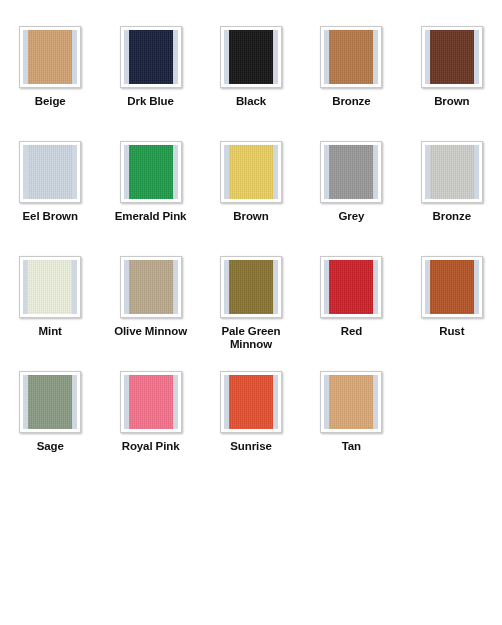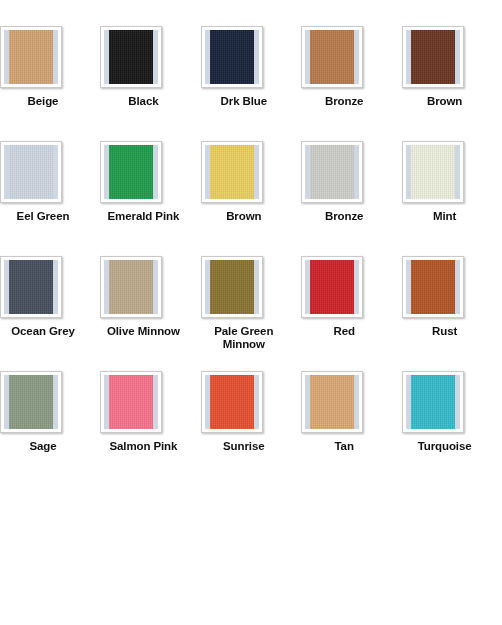--- a/index.html
+++ b/index.html
@@ -19,20 +19,21 @@
     grid-template-columns: repeat(5, 1fr);
     grid-template-rows: repeat(5, 115px);
     width: 502px;
     padding-top: 26px;
     box-sizing: border-box;
   }
 
   .swatch-cell {
     display: flex;
     flex-direction: column;
+    align-items: center;
   }
 
   
   .swatch-frame {
     width: 62px;
     height: 62px;
     background: #ffffff;
     border: 1px solid #c9c9c9;
     box-sizing: border-box;
     padding: 3px;
@@ -94,100 +95,100 @@
       <div class="swatch-frame">
         <div class="swatch-fabric" style="background-color: rgb(207, 216, 226);">
           <div class="fabric-color" style="background-color: rgb(211, 164, 115);"></div>
         </div>
       </div>
       <div class="swatch-label">Beige</div>
     </div>
     <div class="swatch-cell">
       <div class="swatch-frame">
         <div class="swatch-fabric" style="background-color: rgb(207, 216, 226);">
+          <div class="fabric-color" style="background-color: rgb(22, 32, 58);"></div>
+        </div>
+      </div>
+      <div class="swatch-label">Drk Blue</div>
+    </div>
+    <div class="swatch-cell">
+      <div class="swatch-frame">
+        <div class="swatch-fabric" style="background-color: rgb(207, 216, 226);">
           <div class="fabric-color" style="background-color: rgb(21, 21, 21);"></div>
         </div>
       </div>
       <div class="swatch-label">Black</div>
     </div>
     <div class="swatch-cell">
       <div class="swatch-frame">
         <div class="swatch-fabric" style="background-color: rgb(207, 216, 226);">
-          <div class="fabric-color" style="background-color: rgb(22, 32, 58);"></div>
-        </div>
-      </div>
-      <div class="swatch-label">Drk Blue</div>
-    </div>
-    <div class="swatch-cell">
-      <div class="swatch-frame">
-        <div class="swatch-fabric" style="background-color: rgb(207, 216, 226);">
           <div class="fabric-color" style="background-color: rgb(185, 121, 74);"></div>
         </div>
       </div>
       <div class="swatch-label">Bronze</div>
     </div>
     <div class="swatch-cell">
       <div class="swatch-frame">
         <div class="swatch-fabric" style="background-color: rgb(207, 216, 226);">
           <div class="fabric-color" style="background-color: rgb(107, 52, 32);"></div>
         </div>
       </div>
       <div class="swatch-label">Brown</div>
     </div>
     <div class="swatch-cell">
       <div class="swatch-frame">
         <div class="swatch-fabric" style="background-color: rgb(207, 216, 226);">
           <div class="fabric-color"></div>
         </div>
       </div>
-      <div class="swatch-label">Eel Green</div>
+      <div class="swatch-label">Eel Brown</div>
     </div>
     <div class="swatch-cell">
       <div class="swatch-frame">
         <div class="swatch-fabric" style="background-color: rgb(207, 216, 226);">
           <div class="fabric-color" style="background-color: rgb(31, 157, 76);"></div>
         </div>
       </div>
       <div class="swatch-label">Emerald Pink</div>
     </div>
     <div class="swatch-cell">
       <div class="swatch-frame">
         <div class="swatch-fabric" style="background-color: rgb(207, 216, 226);">
           <div class="fabric-color" style="background-color: rgb(236, 208, 94);"></div>
         </div>
       </div>
       <div class="swatch-label">Brown</div>
     </div>
     <div class="swatch-cell">
       <div class="swatch-frame">
         <div class="swatch-fabric" style="background-color: rgb(207, 216, 226);">
+          <div class="fabric-color" style="background-color: rgb(154, 154, 154);"></div>
+        </div>
+      </div>
+      <div class="swatch-label">Grey</div>
+    </div>
+    <div class="swatch-cell">
+      <div class="swatch-frame">
+        <div class="swatch-fabric" style="background-color: rgb(207, 216, 226);">
           <div class="fabric-color" style="background-color: rgb(207, 207, 204);"></div>
         </div>
       </div>
       <div class="swatch-label">Bronze</div>
     </div>
     <div class="swatch-cell">
       <div class="swatch-frame">
         <div class="swatch-fabric" style="background-color: rgb(207, 216, 226);">
           <div class="fabric-color" style="background-color: rgb(238, 240, 223);"></div>
         </div>
       </div>
       <div class="swatch-label">Mint</div>
     </div>
     <div class="swatch-cell">
       <div class="swatch-frame">
         <div class="swatch-fabric" style="background-color: rgb(207, 216, 226);">
-          <div class="fabric-color" style="background-color: rgb(69, 78, 92);"></div>
-        </div>
-      </div>
-      <div class="swatch-label">Ocean Grey</div>
-    </div>
-    <div class="swatch-cell">
-      <div class="swatch-frame">
-        <div class="swatch-fabric" style="background-color: rgb(207, 216, 226);">
           <div class="fabric-color" style="background-color: rgb(189, 171, 141);"></div>
         </div>
       </div>
       <div class="swatch-label">Olive Minnow</div>
     </div>
     <div class="swatch-cell">
       <div class="swatch-frame">
         <div class="swatch-fabric" style="background-color: rgb(207, 216, 226);">
           <div class="fabric-color" style="background-color: rgb(139, 116, 50);"></div>
         </div>
@@ -217,39 +218,31 @@
         </div>
       </div>
       <div class="swatch-label">Sage</div>
     </div>
     <div class="swatch-cell">
       <div class="swatch-frame">
         <div class="swatch-fabric" style="background-color: rgb(207, 216, 226);">
           <div class="fabric-color" style="background-color: rgb(249, 115, 140);"></div>
         </div>
       </div>
-      <div class="swatch-label">Salmon Pink</div>
+      <div class="swatch-label">Royal Pink</div>
     </div>
     <div class="swatch-cell">
       <div class="swatch-frame">
         <div class="swatch-fabric" style="background-color: rgb(207, 216, 226);">
           <div class="fabric-color" style="background-color: rgb(232, 80, 47);"></div>
         </div>
       </div>
       <div class="swatch-label">Sunrise</div>
     </div>
     <div class="swatch-cell">
       <div class="swatch-frame">
         <div class="swatch-fabric" style="background-color: rgb(207, 216, 226);">
           <div class="fabric-color" style="background-color: rgb(221, 169, 119);"></div>
         </div>
       </div>
       <div class="swatch-label">Tan</div>
     </div>
-    <div class="swatch-cell">
-      <div class="swatch-frame">
-        <div class="swatch-fabric" style="background-color: rgb(207, 216, 226);">
-          <div class="fabric-color" style="background-color: rgb(53, 188, 203);"></div>
-        </div>
-      </div>
-      <div class="swatch-label">Turquoise</div>
-    </div>
   </div>
 
 </body></html>

